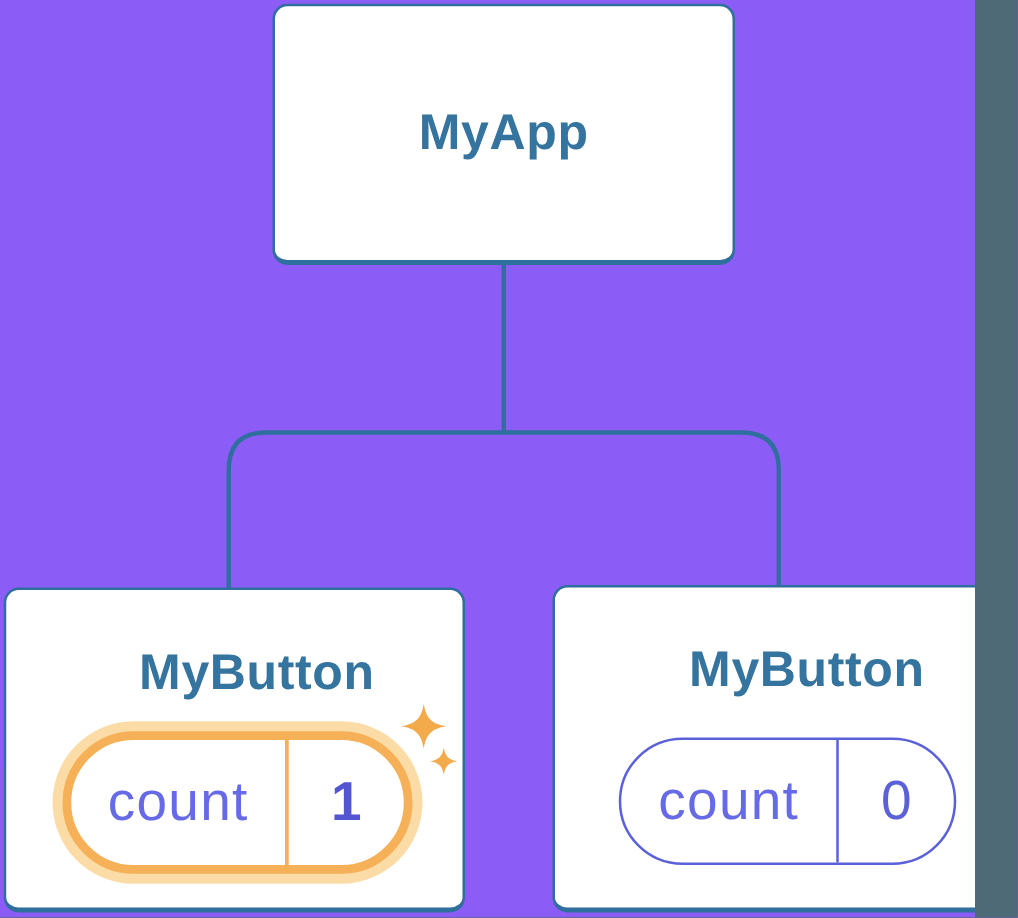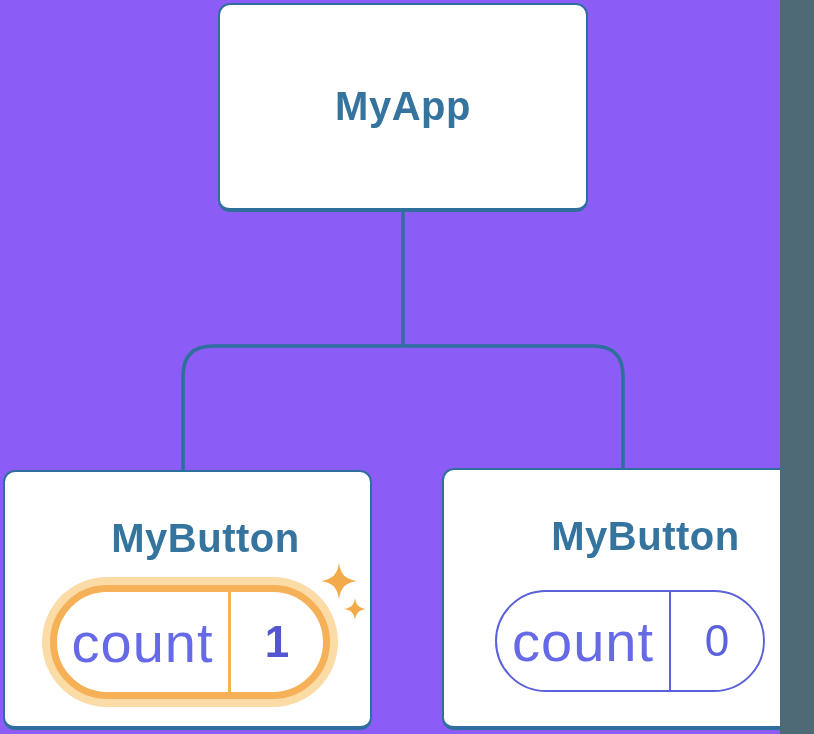--- a/index.html
+++ b/index.html
@@ -38,21 +38,21 @@
     border:7px solid #f6b158;border-radius:60px;
     box-shadow:0 0 0 8px #fbdca6;
   }
   .pill-idle{
     left:51px;top:120px;width:270px;height:102px;
     border:2px solid #5b61d8;border-radius:52px;
   }
   .pill .cell{display:flex;align-items:center;justify-content:center;}
   .pill .key-cell{flex:1;}
   .pill .value-cell{width:92px;}
-  .state-key{color:#676ae6;font-size:56px;letter-spacing:1px;}
+  .state-key{color:#676ae6;font-size:44px;letter-spacing:1px;}
   .state-value{color:#5b61d8;font-size:44px;}
   .state-value.bold{color:#5356cf;font-weight:700;}
   .divider-orange{width:3px;background:#f6b158;}
   .divider-purple{width:2px;background:#5b61d8;}
   .sparkle{position:absolute;}
   .sparkle path{fill:#f3aa4a;}
   .sparkle-big{left:316px;top:91px;width:36px;height:36px;}
   .sparkle-small{left:339px;top:126px;width:22px;height:22px;}
 </style>
 </head>

